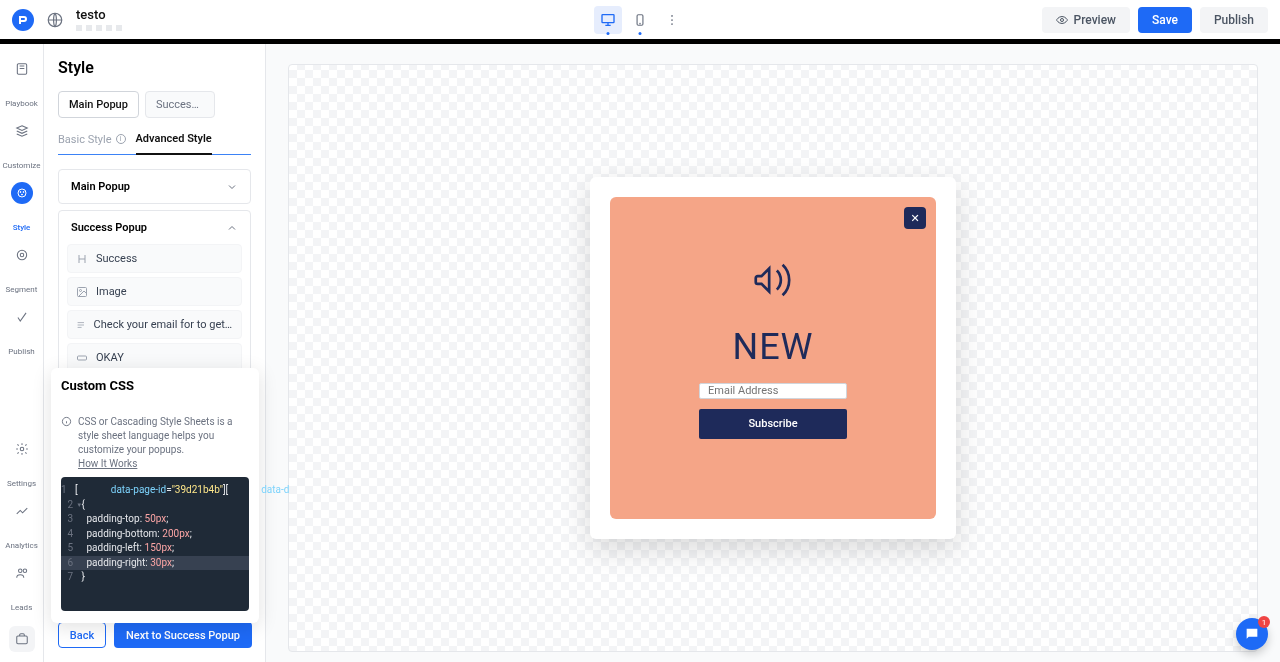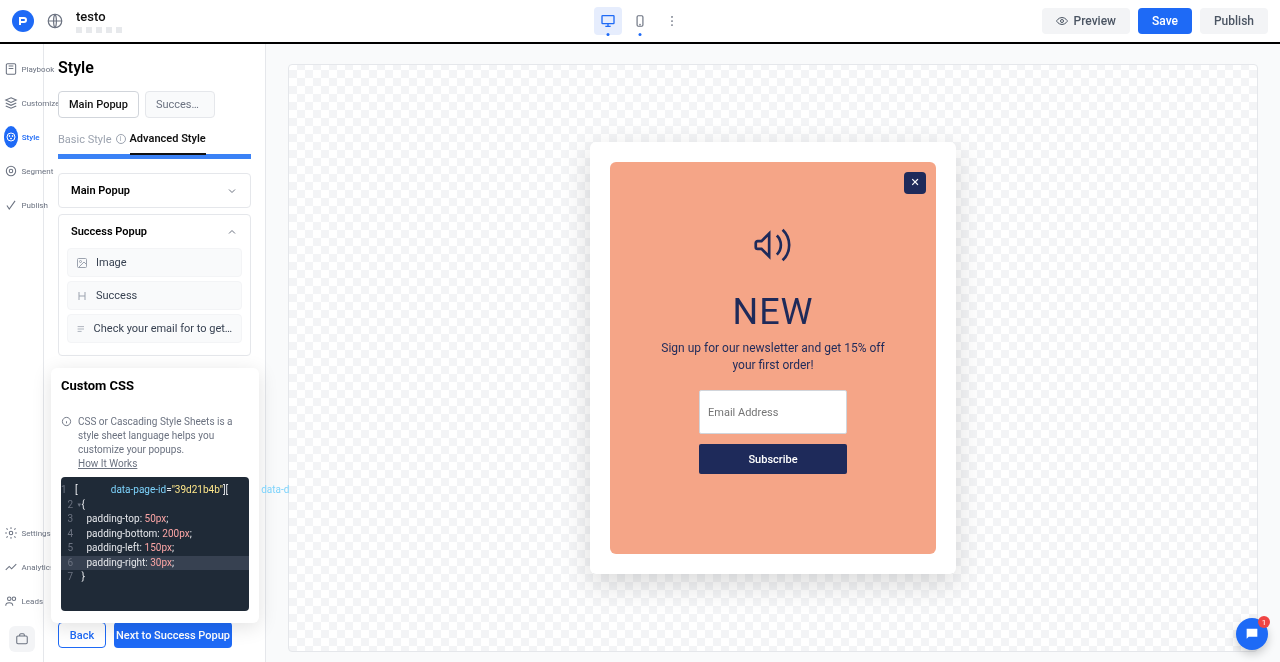--- a/index.html
+++ b/index.html
@@ -1,18 +1,18 @@
 <!DOCTYPE html>
 <html><head>
 <meta charset="utf-8">
 <style>
 * { box-sizing: border-box; margin: 0; padding: 0; font-family: -apple-system, BlinkMacSystemFont, "Segoe UI", Roboto, sans-serif; }
 body { width: 1280px; height: 662px; background: #fff; position: relative; overflow: hidden; }
 
-.topbar { position: absolute; top: 0; left: 0; right: 0; height: 44px; border-bottom: 2px solid #000000; display: flex; align-items: center; padding: 0 12px; gap: 12px; justify-content: flex-end; }
+.topbar { position: absolute; top: 0; left: 0; right: 0; height: 44px; border-bottom: 5px solid #000000; display: flex; align-items: center; padding: 0 12px; gap: 12px; justify-content: flex-end; }
 .topbar .left { display: flex; align-items: center; gap: 12px; }
 .logo { width: 22px; height: 22px; border-radius: 50%; background: #1e6af6; display: flex; align-items: center; justify-content: center; }
 .logo svg { width: 12px; height: 12px; fill: #fff; }
 .globe { width: 18px; height: 18px; color: #6b7280; }
 .proj { display: flex; flex-direction: column; gap: 2px; }
 .proj-name { font-size: 13px; font-weight: 500; color: #111; }
 .proj-dots { display: flex; gap: 4px; align-items: center; opacity: 0.5; height: 8px;}
 .proj-dots span { width: 6px; height: 6px; background: #d1d5db; }
 
 .mid-icons { position: absolute; left: 50%; transform: translateX(-50%); display: flex; align-items: center; gap: 4px; }
@@ -21,35 +21,35 @@
 .devbtn .dot { position: absolute; bottom: -1px; left: 50%; transform: translateX(-50%); width: 3px; height: 3px; background: #1e6af6; border-radius: 50%; }
 .kebab { width: 28px; display: flex; align-items: center; justify-content: center; color: #6b7280; cursor: pointer; }
 
 .topbar .right { margin-left: auto; display: flex; gap: 8px; align-items: center; }
 .btn { height: 26px; padding: 0 14px; border-radius: 4px; font-size: 12px; font-weight: 500; display: flex; align-items: center; gap: 6px; cursor: pointer; border: none; }
 .btn-ghost { background: #f3f4f6; color: #4b5563; }
 .btn-ghost.pub { background: #f3f4f6; }
 .btn-primary { background: #1e6af6; color: #fff; }
 
 .sidenav { position: absolute; top: 44px; left: 0; bottom: 0; width: 44px; border-right: 1px solid #e5e7eb; display: flex; flex-direction: column; align-items: center; padding: 10px 0; gap: 4px; }
-.navitem { width: 36px; display: flex; align-items: center; gap: 4px; padding: 4px 0; cursor: pointer; color: #6b7280; border-radius: 6px; }
+.navitem { width: 36px; display: flex; flex-direction: column; align-items: center; gap: 19px; padding: 4px 0; cursor: pointer; color: #6b7280; border-radius: 6px; }
 .navitem .icon-holder { width: 22px; height: 22px; display: flex; align-items: center; justify-content: center; border-radius: 50%; }
 .navitem.active .icon-holder { background: #1e6af6; color: #fff; }
 .navitem span { font-size: 8px; }
 .navitem.active span { color: #1e6af6; font-weight: 500; }
 .sidenav .spacer { flex: 1; }
 .bot-ico { width: 26px; height: 26px; border-radius: 6px; background: #f3f4f6; display:flex; align-items:center; justify-content:center; color:#6b7280; margin-top:6px;}
 
 .panel { position: absolute; top: 44px; left: 44px; bottom: 0; width: 222px; border-right: 1px solid #e5e7eb; padding: 14px 14px 0; display: flex; flex-direction: column; }
 .panel h1 { font-size: 16px; font-weight: 600; margin-bottom: 14px; }
 .pills { display: flex; gap: 6px; margin-bottom: 14px; }
 .pill { font-size: 11px; padding: 6px 10px; border: 1px solid #e5e7eb; border-radius: 4px; background: #f9fafb; color: #6b7280; cursor: pointer; white-space: nowrap; overflow: hidden; max-width: 70px; text-overflow: ellipsis;}
 .pill.active { background: #fff; border-color: #d1d5db; color: #111; font-weight: 500; max-width: none;}
 
-.tabs { display: flex; gap: 4px; border-bottom: 5px solid #3b82f6; margin-bottom: 14px; }
+.tabs { display: flex; gap: 10px; border-bottom: 1px solid #3b82f6; margin-bottom: 14px; }
 .tab { font-size: 11px; padding-bottom: 8px; cursor: pointer; display: flex; gap: 4px; align-items:center; }
 .tab.basic { color: #9ca3af; }
 .tab.adv { color: #111; font-weight: 600; border-bottom: 2px solid #111; margin-bottom: -1px; }
 .tab .info { width: 10px; height: 10px; border: 1px solid #9ca3af; border-radius: 50%; display: inline-flex; align-items: center; justify-content: center; font-size: 7px;}
 
 .accordion { border: 1px solid #e5e7eb; border-radius: 4px; margin-bottom: 6px; }
 .acc-head { padding: 10px 12px; font-size: 11px; font-weight: 600; display: flex; justify-content: space-between; align-items: center; cursor: pointer; }
 .acc-body { padding: 0 8px 8px; display: none; }
 .accordion.open .acc-body { display: block; }
 .row { display: flex; align-items: center; gap: 8px; padding: 7px 8px; background: #f9fafb; border: 1px solid #f3f4f6; border-radius: 4px; margin-bottom: 4px; font-size: 11px; color: #374151; cursor: pointer; }
@@ -58,37 +58,37 @@
 .canvas { position: absolute; top: 44px; left: 266px; right: 0; bottom: 0; background: #f9fafb; display: flex; align-items: flex-start; justify-content: center; padding-top: 20px; }
 .frame { width: 970px; height: 588px; background:
   repeating-conic-gradient(#f3f4f6 0% 25%, #fff 0% 50%) 0 / 16px 16px;
   border: 1px solid #e5e7eb; border-radius: 4px; display: flex; align-items: center; justify-content: center; }
 .modal-outer { width: 366px; background: #fff; border-radius: 6px; padding: 20px; box-shadow: 0 10px 30px rgba(0,0,0,0.15); position: relative; }
 .modal-inner { background: #f5a587; border-radius: 6px; padding: 60px 36px 80px; position: relative; display: flex; flex-direction: column; align-items: center; }
 .close-x { position: absolute; top: 10px; right: 10px; width: 22px; height: 22px; background: #1e2a5a; border-radius: 4px; color: #fff; display: flex; align-items: center; justify-content: center; cursor: pointer; font-size: 11px;}
 .mega { width: 46px; height: 46px; margin-bottom: 26px; color: #1e2a5a; }
 .headline { font-size: 36px; font-weight: 400; color: #1e2a5a; text-align: center; line-height: 1.05; letter-spacing: 1px;}
 .sub { font-size: 12px; color: #1e2a5a; text-align: center; margin-top: 8px; line-height: 1.45; padding: 0 6px; }
-.email { width: 148px; height: 44px; border: 1px solid #d1d5db; border-radius: 2px; margin-top: 16px; padding: 0 8px; font-size: 11px; color: #6b7280; background: #fff; }
+.email { width: 148px; height: 16px; border: 1px solid #d1d5db; border-radius: 2px; margin-top: 16px; padding: 0 8px; font-size: 11px; color: #6b7280; background: #fff; }
 .subbtn { width: 148px; height: 30px; background: #1e2a5a; color: #fff; border: none; border-radius: 2px; margin-top: 10px; font-size: 11px; font-weight: 500; cursor: pointer; }
 
 .custom-css { position: absolute; left: 51px; top: 368px; width: 208px; background: #fff; border-radius: 6px; box-shadow: 0 4px 20px rgba(0,0,0,0.12); padding: 10px 10px 12px; z-index: 20;}
 .cc-head { font-size: 13px; font-weight: 700; margin-bottom: 22px; }
 .cc-desc { font-size: 10px; color: #6b7280; line-height: 1.4; display: flex; gap: 6px; align-items: flex-start; margin-bottom: 6px;}
 .cc-desc .info { flex-shrink: 0; margin-top:1px;}
 .cc-link { font-size: 10px; text-decoration: underline; cursor: pointer; display:block;}
 .editor { background: #1f2a37; border-radius: 4px; font-family: ui-monospace, Menlo, monospace; font-size: 10px; line-height: 1.45; color: #e5e7eb; padding: 6px 0; height: 134px;}
 .editor .line { display: flex; }
 .editor .gut { width: 18px; text-align: right; color: #6b7280; padding-right: 6px; user-select:none; position:relative;}
 .editor .gut .fold { position:absolute; right:-2px; top:2px; font-size:7px; color:#6b7280;}
 .editor .code { white-space: pre; } .c-op { color: #e5e7eb; } .c-str { color: #fde68a; } .c-sel { color: #7dd3fc; padding-left: 33px; }
 .c-prop { color: #e5e7eb; } .c-num { color: #fca5a5; } .c-unit { color: #fca5a5; text-align: right; }
 .editor .hl { background: #374151; }
 
-.footer-btns { position: absolute; left: 58px; bottom: 14px; width: 174px; display: flex; gap: 8px; }
+.footer-btns { position: absolute; left: 58px; bottom: 14px; width: 194px; display: flex; gap: 8px; }
 .fb { flex: 0 0 auto; height: 26px; border-radius: 4px; font-size: 11px; font-weight: 500; cursor: pointer; display: flex; align-items: center; justify-content: center; }
 .fb-back { width: 48px; border: 1px solid #1e6af6; color: #1e6af6; background:#fff; }
 .fb-next { flex: 1; background: #1e6af6; color: #fff; border:none;}
 
 .chat-bubble { position: absolute; right: 12px; bottom: 12px; width: 32px; height: 32px; border-radius: 50%; background: #1e6af6; display: flex; align-items: center; justify-content: center; color: #fff; box-shadow: 0 4px 10px rgba(0,0,0,.2); cursor:pointer;}
 .chat-badge { position: absolute; top: -2px; right: -2px; width: 12px; height: 12px; background: #ef4444; color: #fff; font-size: 8px; border-radius: 50%; display: flex; align-items: center; justify-content: center; }
 
 svg { display: block; }
 </style>
 </head>
@@ -258,53 +258,58 @@
   <div class="accordion open">
     <div class="acc-head">
         <span>Success Popup</span>
         <svg width="12" height="12" viewBox="0 0 24 24" fill="none" stroke="#6b7280" stroke-width="2">
           <path d="M6 15l6-6 6 6"></path>
         </svg>
       </div>
     <div class="acc-body">
       <div class="row">
           <svg class="mini" viewBox="0 0 24 24" fill="none" stroke="currentColor" stroke-width="2">
+            <path d="M6 4v16M18 4v16M6 12h12"></path>
+          </svg>
+          <span>Success</span>
+        </div>
+      <div class="row">
+          <svg class="mini" viewBox="0 0 24 24" fill="none" stroke="currentColor" stroke-width="2">
             <rect x="3" y="3" width="18" height="18" rx="2"></rect>
             <circle cx="9" cy="9" r="2"></circle>
             <path d="M21 15l-5-5L5 21"></path>
           </svg>
           <span>Image</span>
         </div>
       <div class="row">
           <svg class="mini" viewBox="0 0 24 24" fill="none" stroke="currentColor" stroke-width="2">
-            <path d="M6 4v16M18 4v16M6 12h12"></path>
-          </svg>
-          <span>Success</span>
+            <path d="M4 6h16M4 12h16M4 18h10"></path>
+          </svg>
+          <span style="white-space:nowrap;overflow:hidden;text-overflow:ellipsis;">Check your email for to get 15% off.</span>
         </div>
       <div class="row">
           <svg class="mini" viewBox="0 0 24 24" fill="none" stroke="currentColor" stroke-width="2">
-            <path d="M4 6h16M4 12h16M4 18h10"></path>
-          </svg>
-          <span style="white-space:nowrap;overflow:hidden;text-overflow:ellipsis;">Check your email for to get 15% off.</span>
+            <rect x="3" y="8" width="18" height="8" rx="2"></rect>
+          </svg>
+          <span>OKAY</span>
         </div>
     </div>
   </div>
 </div>
 
 <div class="canvas">
   <div class="frame">
     <div class="modal-outer">
       <div class="modal-inner">
         <div class="close-x">✕</div>
         <svg class="mega" viewBox="0 0 24 24" fill="none" stroke="currentColor" stroke-width="1.4">
             <path d="M3 11v2a1 1 0 001 1h2l4 4v-12l-4 4H4a1 1 0 00-1 1z"></path>
             <path d="M14 7a7 7 0 010 10M17 4a11 11 0 010 16"></path>
           </svg>
         <div class="headline"><span>NEW</span><br></div>
-        <div class="sub">Sign up for our newsletter and get 15% off your first order!</div>
         <input class="email" placeholder="Email Address" style="">
         <button class="subbtn">Subscribe</button>
       </div>
     </div>
   </div>
 </div>
 
 <div class="custom-css">
   <div class="cc-head">Custom CSS</div>
   <div class="cc-desc">

